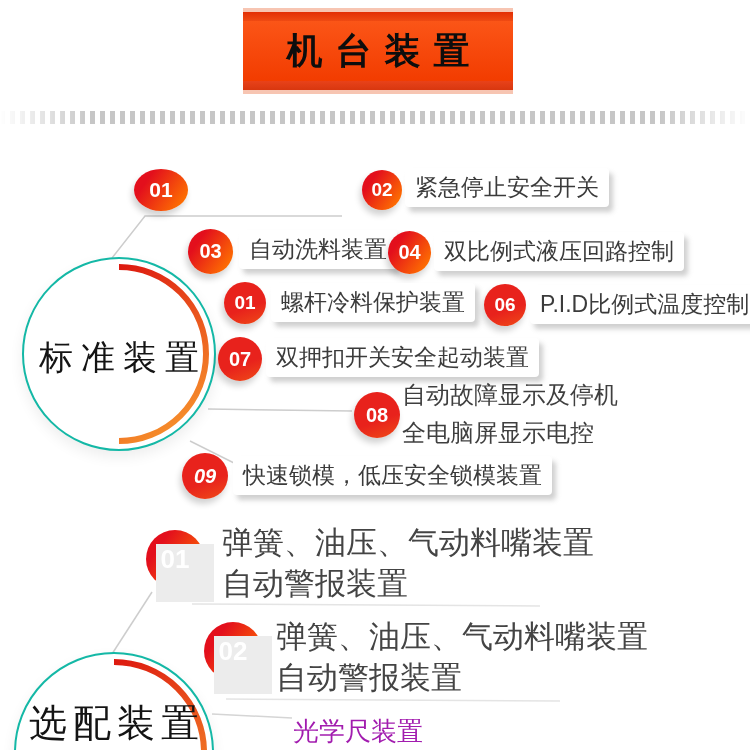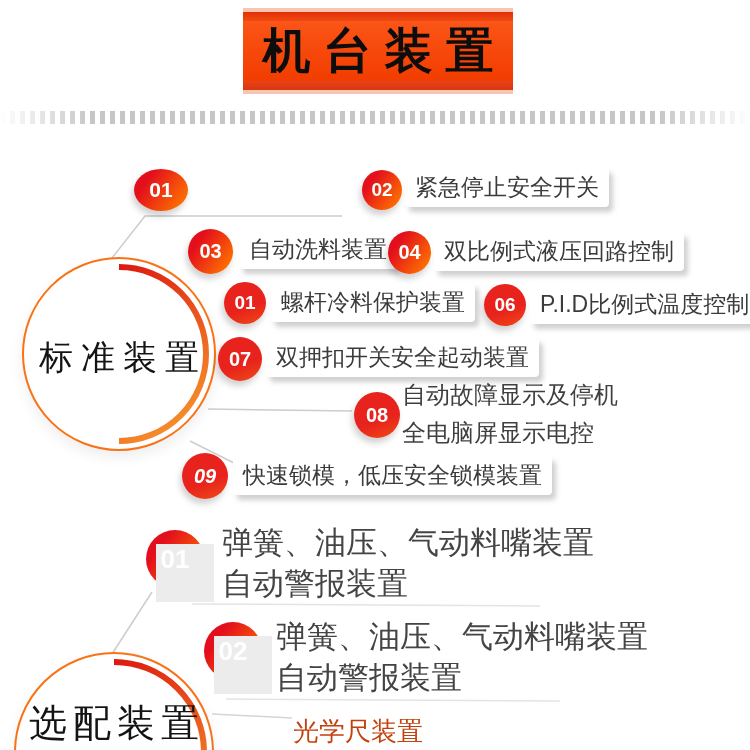--- a/index.html
+++ b/index.html
@@ -9,40 +9,40 @@
   }
 
   
   .banner { position:absolute; left:243px; top:8px; width:270px; z-index:3; }
   .banner .pale { height:4px; background:#f7c5b2; }
   .banner .strip-top { height:9px; background:linear-gradient(180deg,#e32f05,#ef4a12); }
   .banner .strip-bottom { height:9px; background:linear-gradient(180deg,#e8421a,#d8370f); }
   .banner .body {
     height:60px; background:linear-gradient(180deg,#fb5517,#f23c00);
     display:flex; align-items:center; justify-content:center;
-    color:#0d0d0d; font-size:48px; font-weight:bold;
+    color:#0d0d0d; font-size:36px; font-weight:bold;
     letter-spacing:13px; text-indent:13px;
   }
 
   
   .dashes {
     position:absolute; left:0; top:111px; width:750px; height:13px; z-index:1;
     background:repeating-linear-gradient(90deg,#b4b4b4 0 5px, transparent 5px 10px);
     -webkit-mask-image:linear-gradient(90deg,transparent 0,#000 12%,#000 88%,transparent 100%);
             mask-image:linear-gradient(90deg,transparent 0,#000 12%,#000 88%,transparent 100%);
     opacity:.75;
   }
 
   
   .lines { position:absolute; left:0; top:0; z-index:1; }
 
   
   .big-circle {
     position:absolute; border-radius:50%; background:#fff;
-    border:2px solid #f97316; box-shadow:0 6px 14px rgba(0,0,0,.07); z-index:2;
+    border:2px solid #14b8a6; box-shadow:0 6px 14px rgba(0,0,0,.07); z-index:2;
   }
   .big-circle svg { position:absolute; left:0; top:0; }
   .big-circle .clabel {
     position:absolute; left:0; width:100%; text-align:center;
     color:#141414; font-weight:400;
   }
   #std-circle { left:22px; top:257px; width:190px; height:190px; }
   #std-circle .clabel { top:76px; font-size:34px; letter-spacing:8px; text-indent:8px; }
   #opt-circle { left:14px; top:652px; width:196px; height:196px; }
   #opt-circle .clabel { top:44px; font-size:38px; letter-spacing:6px; text-indent:6px; }
@@ -153,15 +153,15 @@
   <div class="label-box" style="left:233px;top:456px;"><span>快速锁模，低压安全锁模装置</span></div>
 
   <div class="badge grad big" style="left:146px;top:530px;width:58px;height:58px;">01</div>
   <div class="plain-text opt-text" style="left:222px;top:522px;">弹簧、油压、气动料嘴装置</div>
   <div class="plain-text opt-text" style="left:222px;top:563px;">自动警报装置</div>
 
   <div class="badge grad big" style="left:204px;top:622px;width:58px;height:58px;">02</div>
   <div class="plain-text opt-text" style="left:276px;top:616px;">弹簧、油压、气动料嘴装置</div>
   <div class="plain-text opt-text" style="left:276px;top:657px;">自动警报装置</div>
 
-  <div class="plain-text opt-text" style="left:293px;top:714px;font-size:26px;color:#c2410c;">光学尺装置</div>
+  <div class="plain-text opt-text" style="left:293px;top:714px;font-size:26px;color:#a21caf;">光学尺装置</div>
 
 </div>
 
 </body></html>

